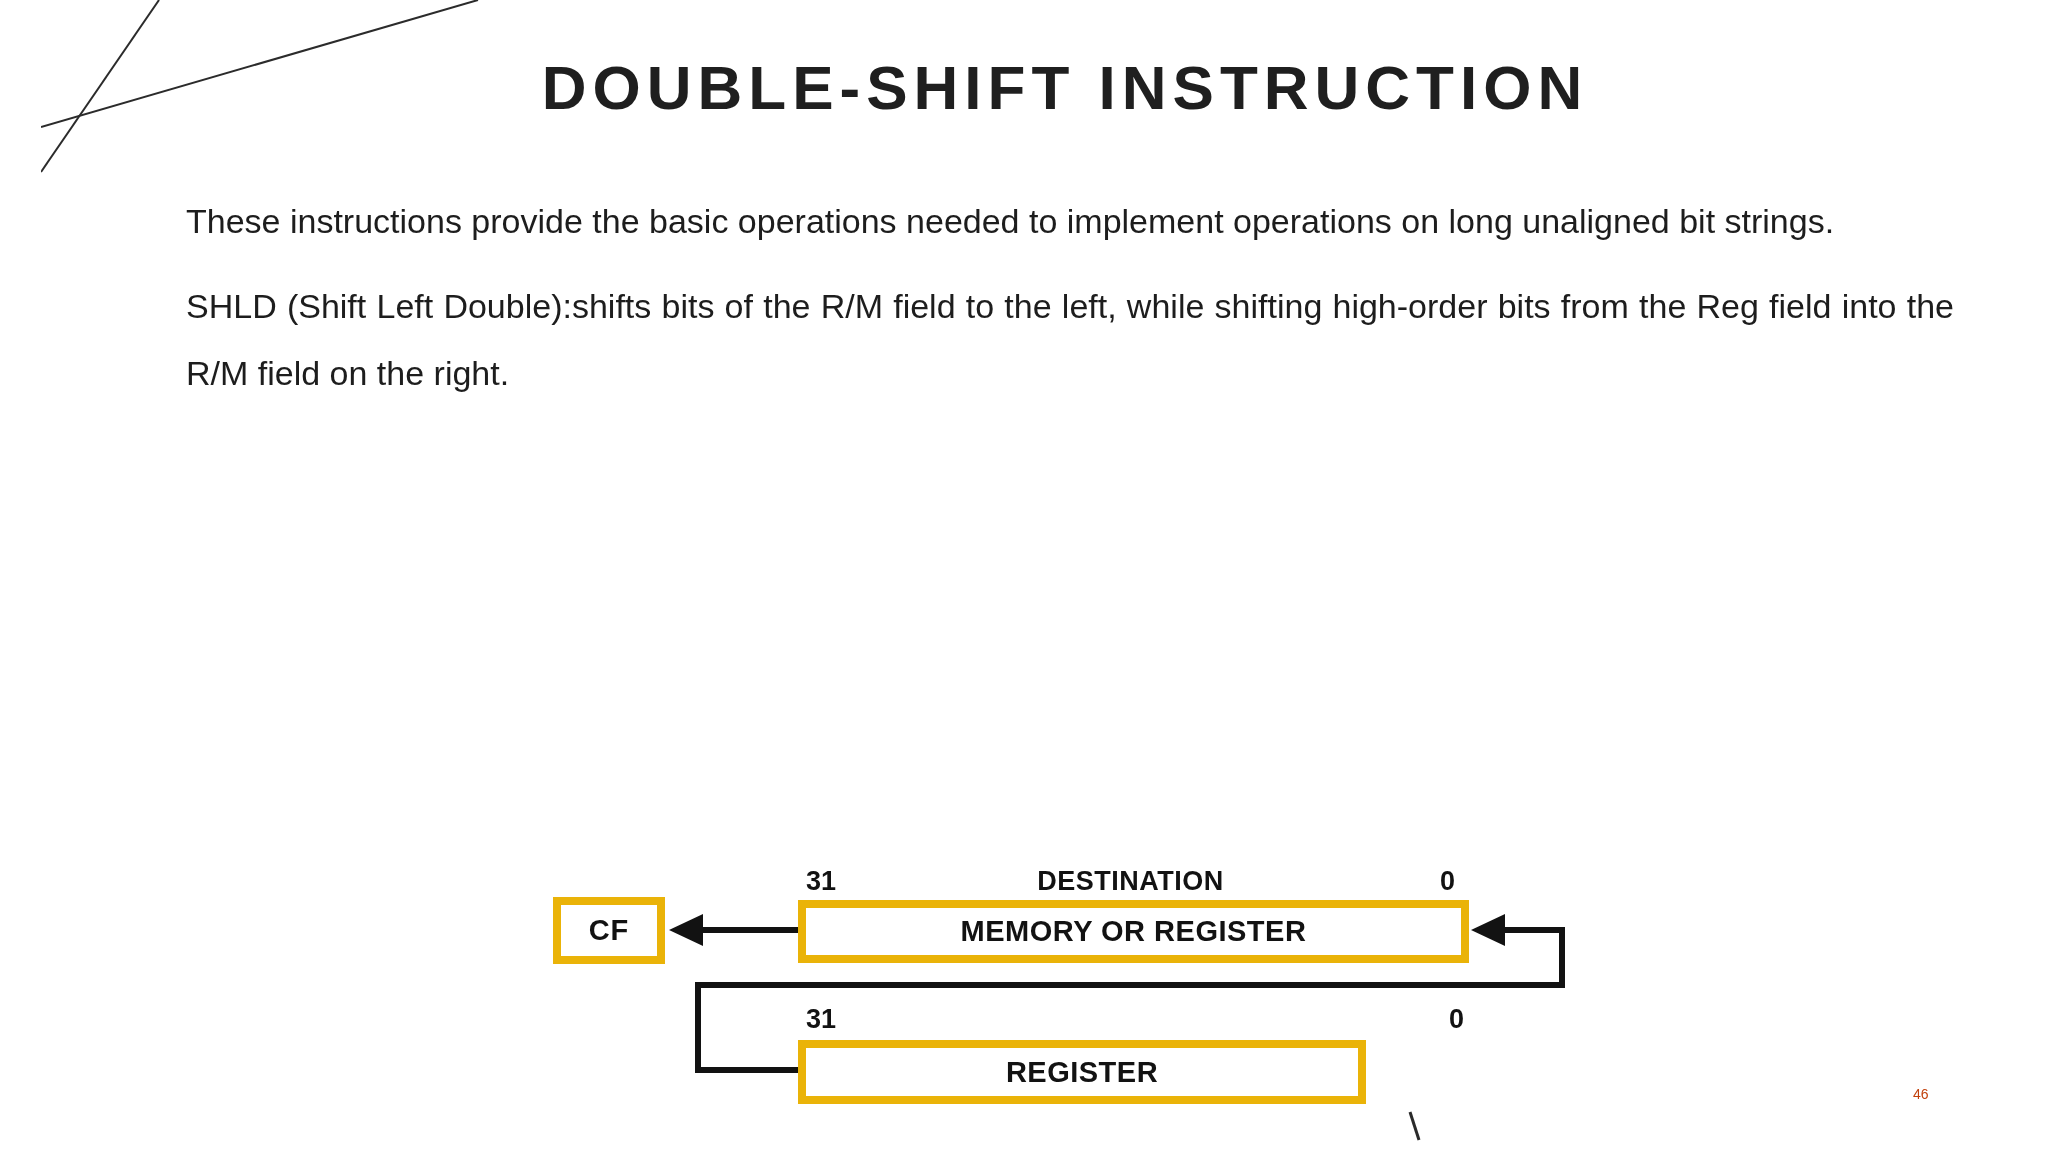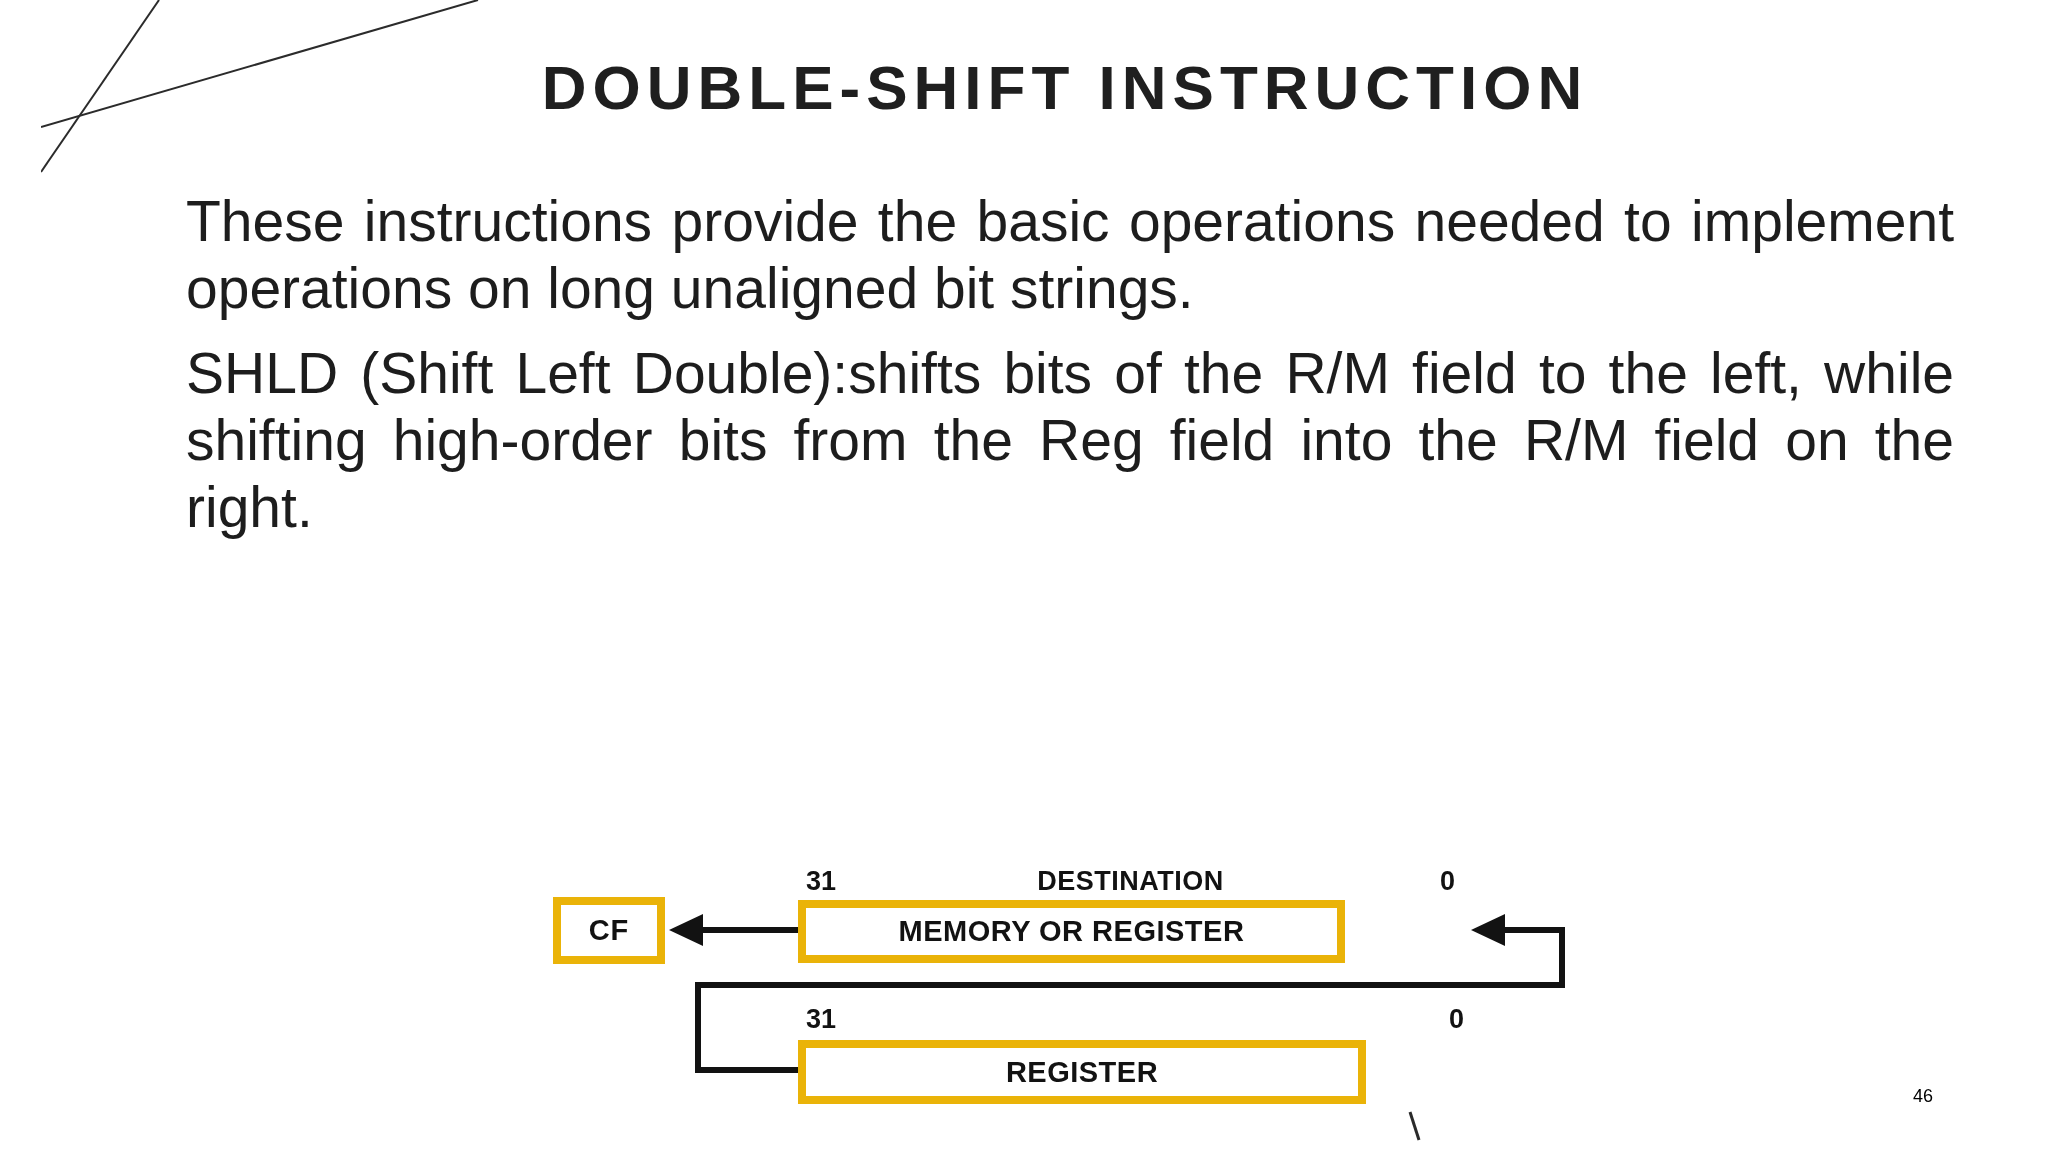--- a/index.html
+++ b/index.html
@@ -26,42 +26,42 @@
     font-size: 62px;
     font-weight: 700;
     letter-spacing: 6px;
     color: #1f1f1f;
   }
   .body-text {
     position: absolute;
     left: 145px;
     top: 188px;
     width: 1768px;
-    font-size: 57px;
+    font-size: 34px;
     line-height: 67px;
     color: #1d1d1d;
   }
   .body-text p {
     margin: 0 0 18px 0;
     text-align: justify;
   }
   
   .diagram-box {
     position: absolute;
     box-sizing: border-box;
     border: 8px solid #eab308;
     background: #ffffff;
     display: flex;
     align-items: center;
     justify-content: center;
     font-weight: 700;
     color: #121212;
   }
   .cf-box   { left: 512px; top: 897px; width: 112px; height: 67px; font-size: 29px; letter-spacing: 1px; }
-  .dest-box { left: 757px; top: 900px; width: 547px; height: 63px; font-size: 29px; letter-spacing: 0.5px; }
+  .dest-box { left: 757px; top: 900px; width: 671px; height: 63px; font-size: 29px; letter-spacing: 0.5px; }
   .reg-box  { left: 757px; top: 1040px; width: 568px; height: 64px; font-size: 29px; letter-spacing: 0.5px; }
   .bit-row {
     position: absolute;
     box-sizing: border-box;
     display: flex;
     justify-content: space-between;
     align-items: baseline;
     font-weight: 700;
     font-size: 27px;
     color: #121212;
@@ -74,22 +74,22 @@
   .src-row  { left: 757px; top: 1004px; width: 680px; }
   .connectors {
     position: absolute;
     left: 0; top: 0;
     pointer-events: none;
   }
   .page-number {
     position: absolute;
     left: 1872px;
     top: 1086px;
-    font-size: 18px;
-    color: #000000;
+    font-size: 14px;
+    color: #c2410c;
   }
 </style>
 </head>
 <body>
 
 <div class="slide">
 
   <svg class="deco-lines" width="460" height="200" viewBox="0 0 460 200">
     <line x1="118" y1="0" x2="0" y2="172" stroke="#2b2b2b" stroke-width="2"></line>
     <line x1="437" y1="0" x2="0" y2="127" stroke="#2b2b2b" stroke-width="2"></line>

